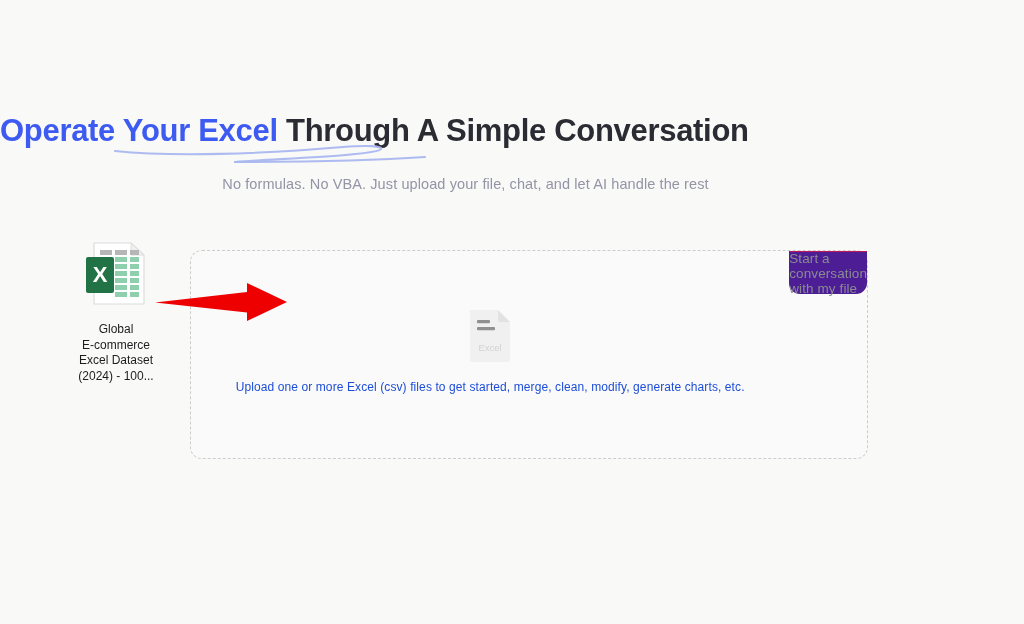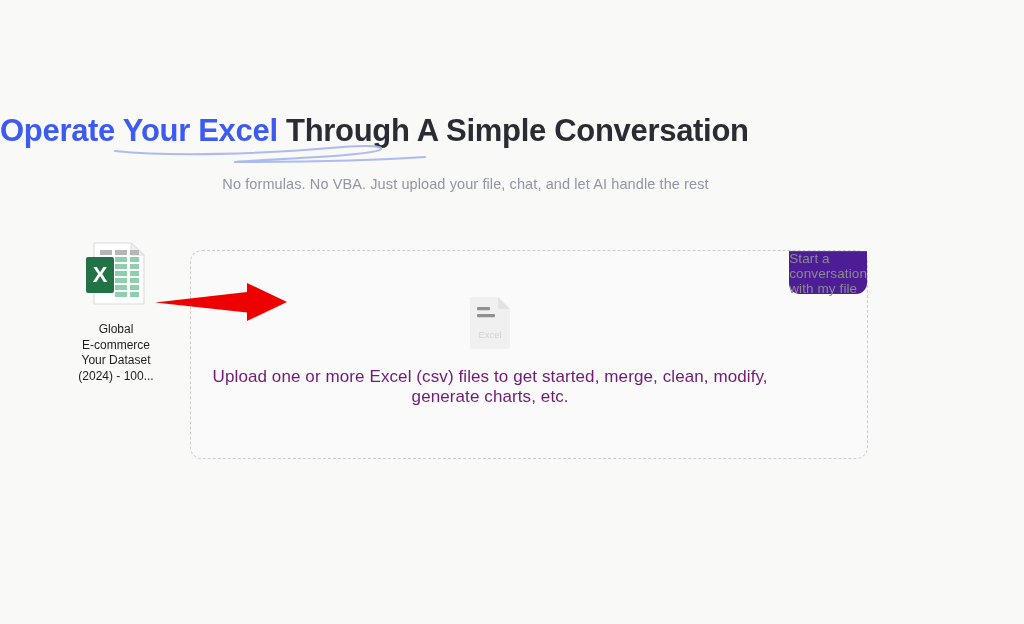--- a/index.html
+++ b/index.html
@@ -112,22 +112,22 @@
     align-items: center;
     justify-content: center;
     padding-bottom: 8px;
   }
   .excel-placeholder {
     width: 46px;
     height: 56px;
     margin-bottom: 16px;
   }
   .dropzone-hint {
-    font-size: 17px;
-    color: #701a75;
+    font-size: 12px;
+    color: #1d4ed8;
     letter-spacing: 0.1px;
     text-align: center;
   }
   .dropzone-footer {
     height: 42px;
     flex: 0 0 42px;
     border-top: 1px solid #be185d;
     background: #4c1d95;
     border-radius: 0 0 11px 11px;
     display: flex;
@@ -181,21 +181,21 @@
       <rect x="31" y="51" width="12" height="5" fill="#8fcfae"></rect>
       <rect x="46" y="51" width="9" height="5" fill="#8fcfae"></rect>
 
       <rect x="2" y="16" width="28" height="36" rx="2" fill="#217346"></rect>
       <text x="16" y="41" font-family="Liberation Sans, sans-serif" font-size="22" font-weight="bold" fill="#ffffff" text-anchor="middle">X</text>
     </svg>
   </div>
   <div class="file-label">
     <div>Global</div>
     <div>E-commerce</div>
-    <div>Your Dataset</div>
+    <div>Excel Dataset</div>
     <div>(2024) - 100...</div>
   </div>
 </div>
 
 <svg class="red-arrow" viewBox="0 0 134 42" xmlns="http://www.w3.org/2000/svg">
   <path d="M0 21.5 L92 11 L92 2 L132 21 L92 40 L92 31.5 Z" fill="#ee0000"></path>
 </svg>
 
 <div class="dropzone">
   <div class="dropzone-body">

